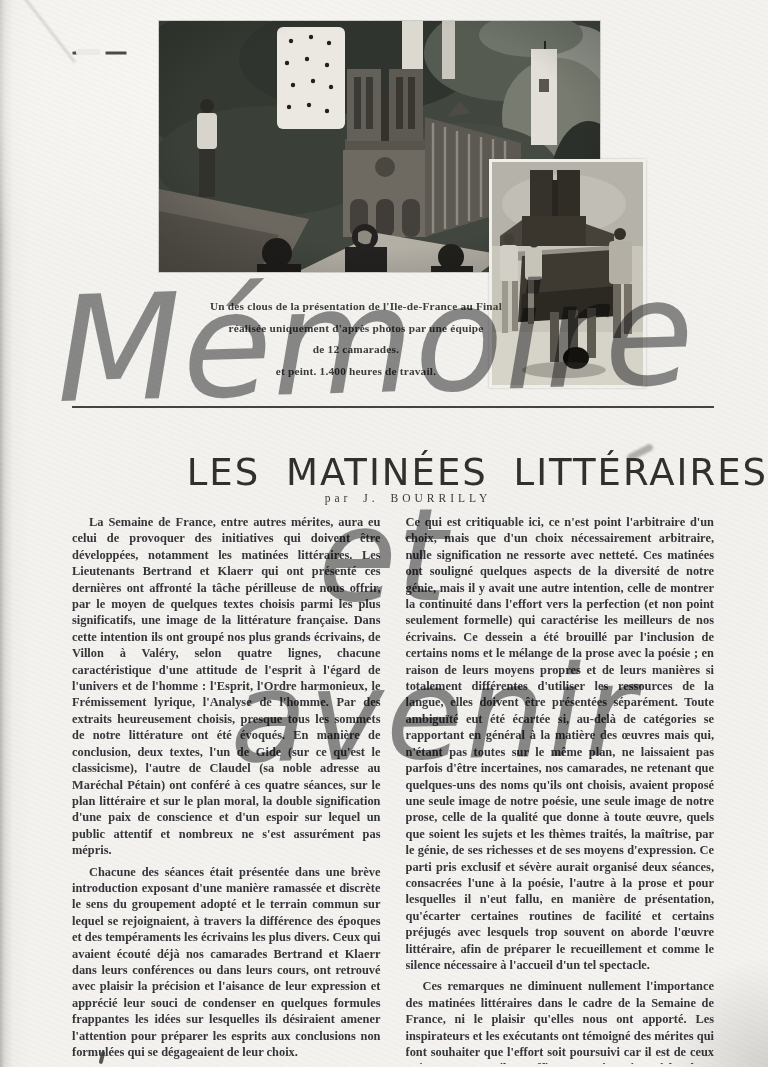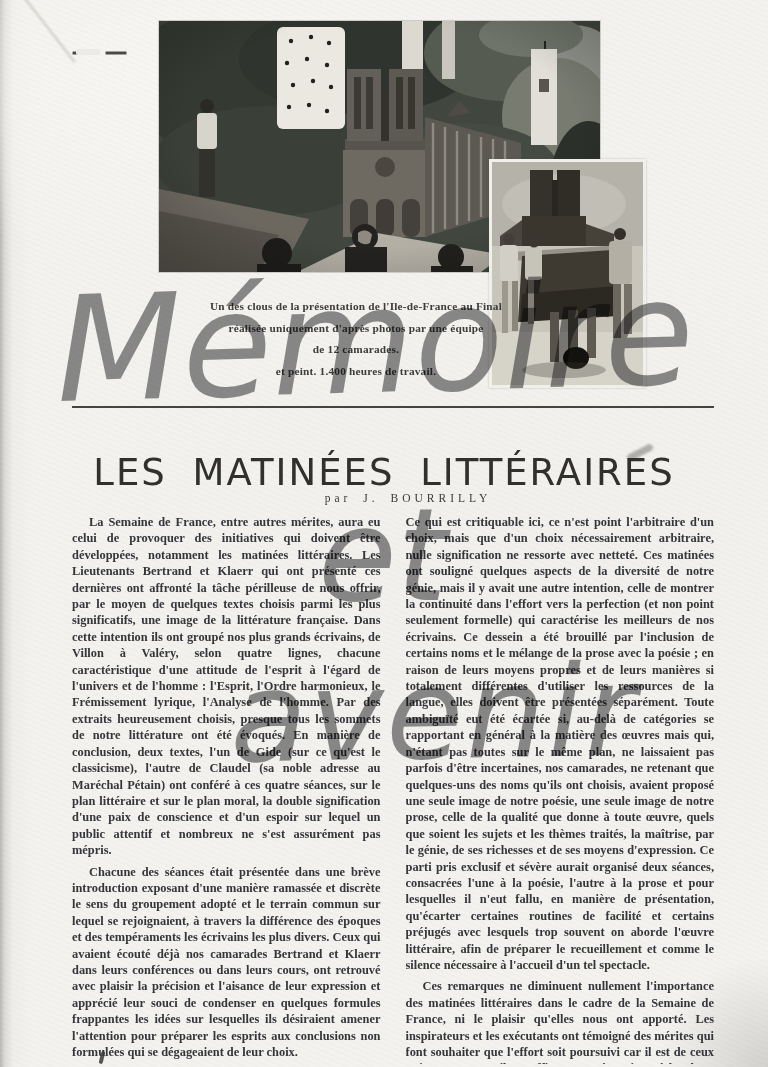--- a/index.html
+++ b/index.html
@@ -51,21 +51,21 @@
     font-weight:700;font-size:11.3px;line-height:13.6px;letter-spacing:0.2px;
     color:#3c3c3a;text-align:center;
   }
   .caption div{margin:8px;}
   .caption div:nth-child(5){margin-top:3px;}
   .divider{
     position:absolute;left:72px;top:406px;width:642px;height:2px;
     background:#45453f;
   }
   .title{
-    position:absolute;left:0;top:426px;width:768px;text-align:center;
+    position:absolute;left:0;top:426px;width:768px;text-align:right;
     font-family:"DejaVu Sans", sans-serif;font-weight:400;
     font-size:37px;letter-spacing:2px;word-spacing:12px;color:#30302c;
   }
   .byline{
     position:absolute;left:0;top:492px;width:768px;text-align:center;
     font-size:11.5px;letter-spacing:4px;word-spacing:5px;color:#3a3a3a;font-weight:400;margin-left:24px;
   }
   .columns{
     position:absolute;left:72px;top:514px;width:642px;height:550px;
     display:flex;gap:25px;overflow:hidden;

